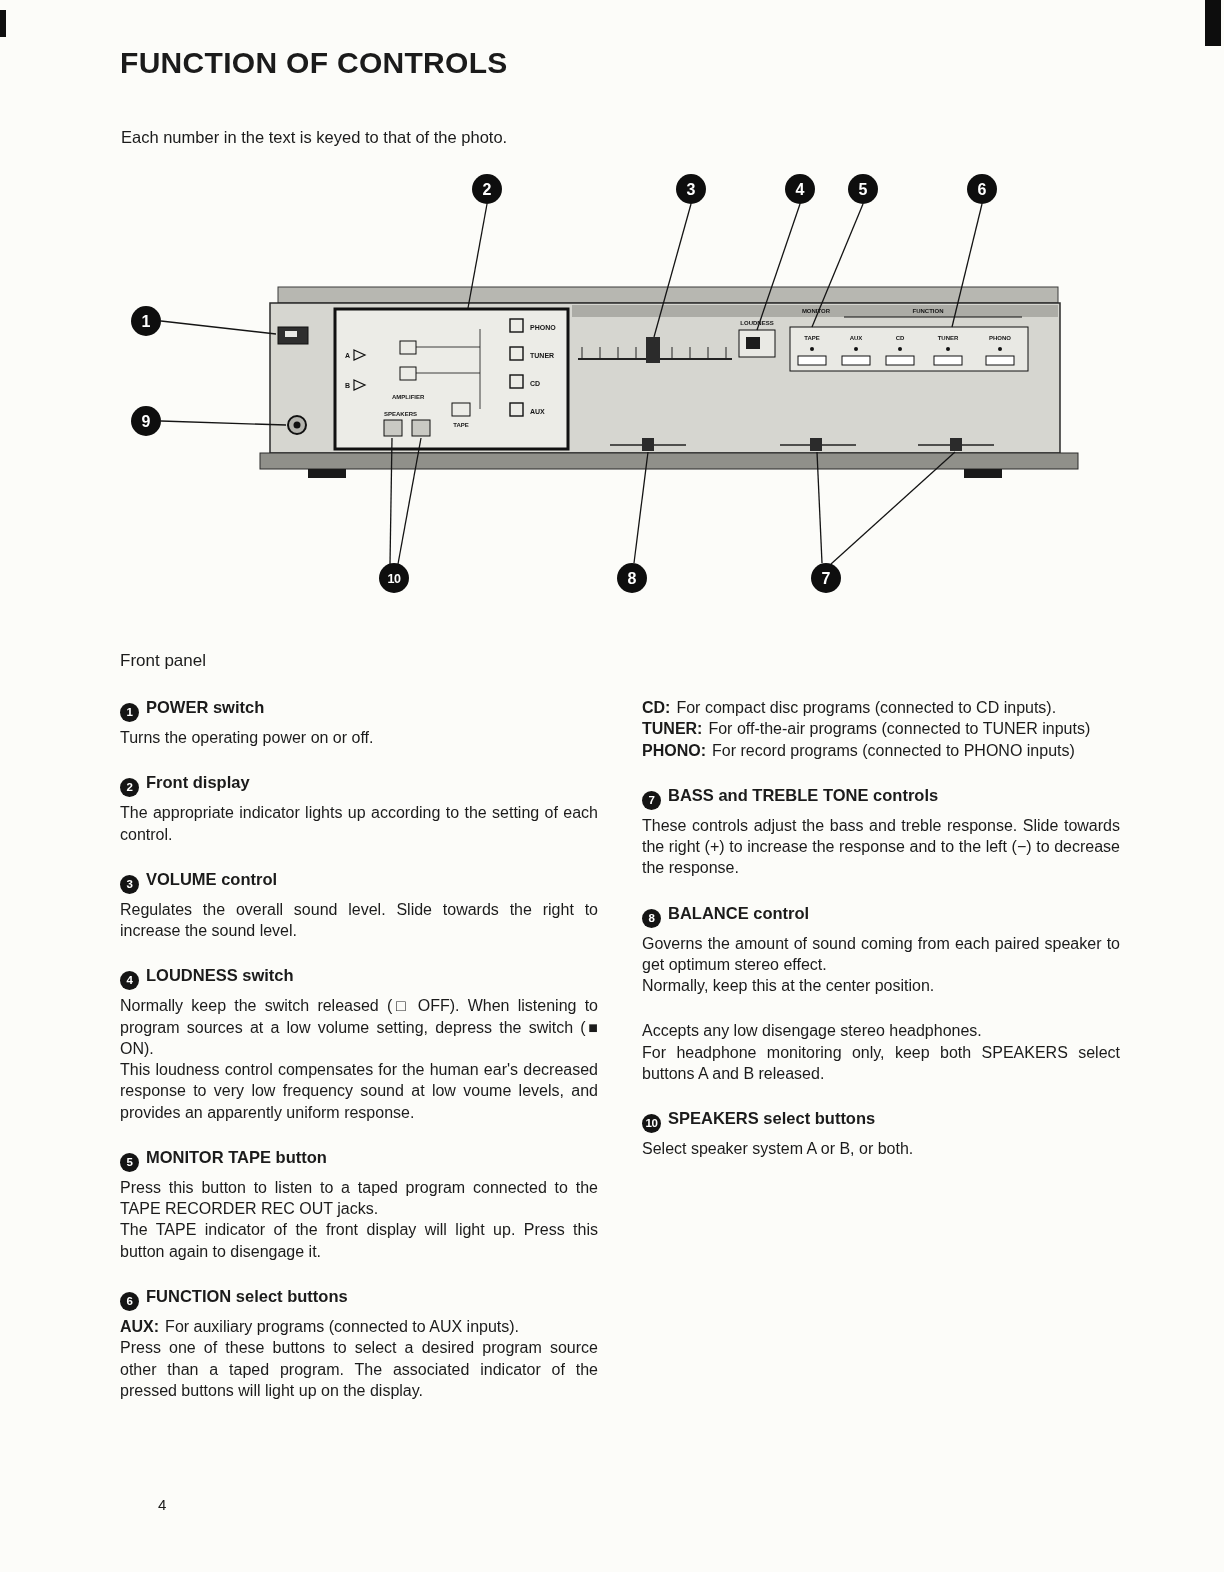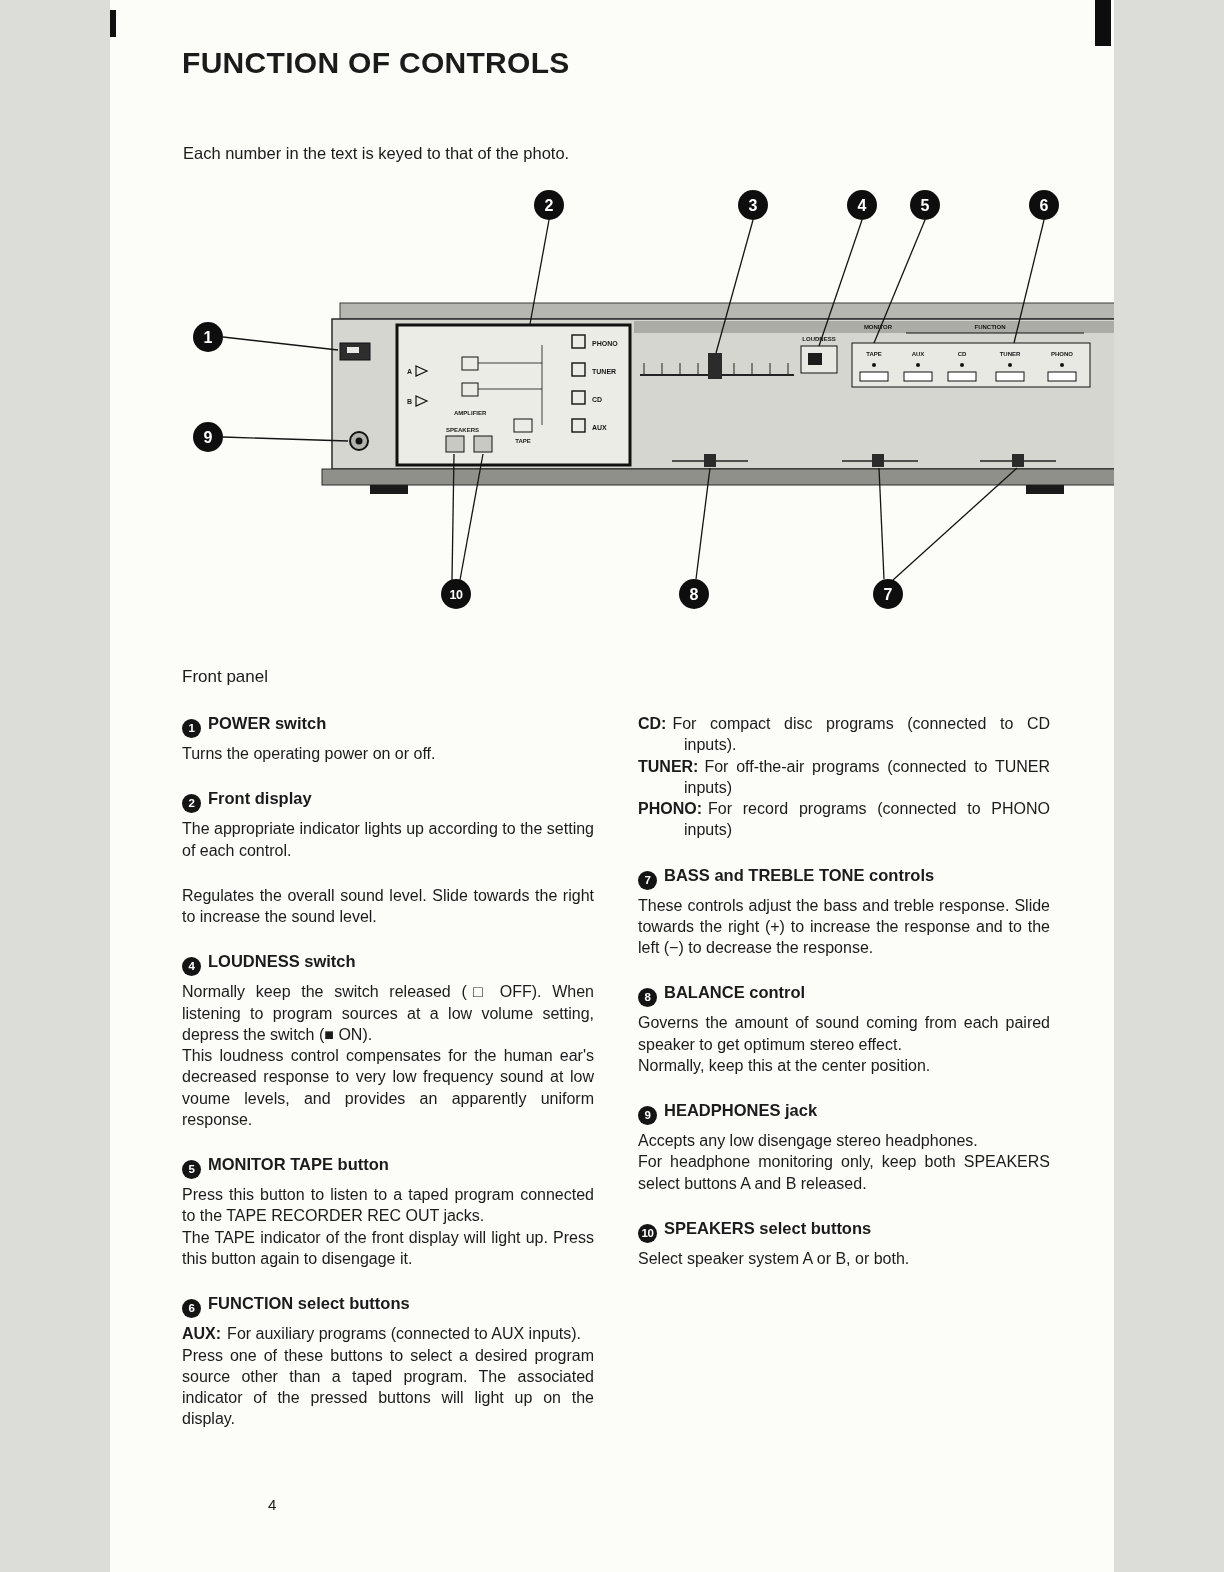--- a/index.html
+++ b/index.html
@@ -1,26 +1,26 @@
 <!DOCTYPE html>
 <html><head>
 <meta charset="utf-8">
 <style>
   * { box-sizing: border-box; }
   html,body { margin:0; padding:0; }
   body { background:#dcdcd8; font-family:"Liberation Sans","DejaVu Sans",sans-serif; }
   .sheet {
-    position:relative; width:1004px; height:1572px; margin:0 auto;
+    position:relative; width:1224px; height:1572px; margin:0 auto;
     background:#fcfcf9; color:#1b1b1b; overflow:hidden;
-    padding:46px 64px 0 72px;
+    padding:46px 64px 0 120px;
   }
   .artifact-tl { position:absolute; left:0; top:10px; width:6px; height:27px; background:#101010; }
   .artifact-tr { position:absolute; right:3px; top:0; width:16px; height:46px; background:#0d0d0d; }
   .page-title { font-size:30px; font-weight:700; letter-spacing:.3px; margin:0; }
-  .intro { margin:64px 0 0 1px; font-size:16.5px; }
+  .intro { margin:48px 0 0 1px; font-size:16.5px; }
   .diagram { margin:14px 0 0 -160px; width:1224px; }
   .front-panel-heading { font-size:17px; font-weight:400; margin:16px 0 26px; }
   .columns { display:flex; gap:44px; }
   .col { width:478px; font-size:16px; line-height:1.33; }
   .item { margin-bottom:24px; }
   .item-heading { font-size:16.5px; font-weight:700; margin:0 0 5px 0; }
   .num-badge {
     display:inline-block; min-width:19px; height:19px; padding:0 1px;
     border-radius:50%; background:#141414; color:#fff; text-align:center;
     font-size:11.5px; line-height:19px; font-weight:700; vertical-align:-3px;
@@ -214,20 +214,21 @@
     <div class="col">
         <section class="item">
           <h3 class="item-heading"><span class="num-badge">1</span><span class="heading-text">POWER switch</span></h3>
           <p class="body-text">Turns the operating power on or off.</p>
         </section>
         <section class="item">
           <h3 class="item-heading"><span class="num-badge">2</span><span class="heading-text">Front display</span></h3>
           <p class="body-text">The appropriate indicator lights up according to the setting of each control.</p>
         </section>
         <section class="item">
+          <h3 class="item-heading"><span class="num-badge">3</span><span class="heading-text">VOLUME control</span></h3>
           <p class="body-text">Regulates the overall sound level. Slide towards the right to increase the sound level.</p>
         </section>
         <section class="item">
           <h3 class="item-heading"><span class="num-badge">4</span><span class="heading-text">LOUDNESS switch</span></h3>
           <p class="body-text">Normally keep the switch released (□ OFF). When listening to program sources at a low volume setting, depress the switch (■ ON).</p>
           <p class="body-text">This loudness control compensates for the human ear's decreased response to very low frequency sound at low voume levels, and provides an apparently uniform response.</p>
         </section>
         <section class="item">
           <h3 class="item-heading"><span class="num-badge">5</span><span class="heading-text">MONITOR TAPE button</span></h3>
           <p class="body-text">Press this button to listen to a taped program connected to the TAPE RECORDER REC OUT jacks.</p>
@@ -248,21 +249,20 @@
         <section class="item">
           <h3 class="item-heading"><span class="num-badge">7</span><span class="heading-text">BASS and TREBLE TONE controls</span></h3>
           <p class="body-text">These controls adjust the bass and treble response. Slide towards the right (+) to increase the response and to the left (−) to decrease the response.</p>
         </section>
         <section class="item">
           <h3 class="item-heading"><span class="num-badge">8</span><span class="heading-text">BALANCE control</span></h3>
           <p class="body-text">Governs the amount of sound coming from each paired speaker to get optimum stereo effect.</p>
           <p class="body-text">Normally, keep this at the center position.</p>
         </section>
         <section class="item">
-          <h3 class="item-heading"><span class="num-badge">9</span><span class="heading-text">HEADPHONES jack</span></h3>
           <p class="body-text">Accepts any low disengage stereo headphones.</p>
           <p class="body-text">For headphone monitoring only, keep both SPEAKERS select buttons A and B released.</p>
         </section>
         <section class="item">
           <h3 class="item-heading"><span class="num-badge">10</span><span class="heading-text">SPEAKERS select buttons</span></h3>
           <p class="body-text">Select speaker system A or B, or both.</p>
         </section>
       </div>
   </div>
 

